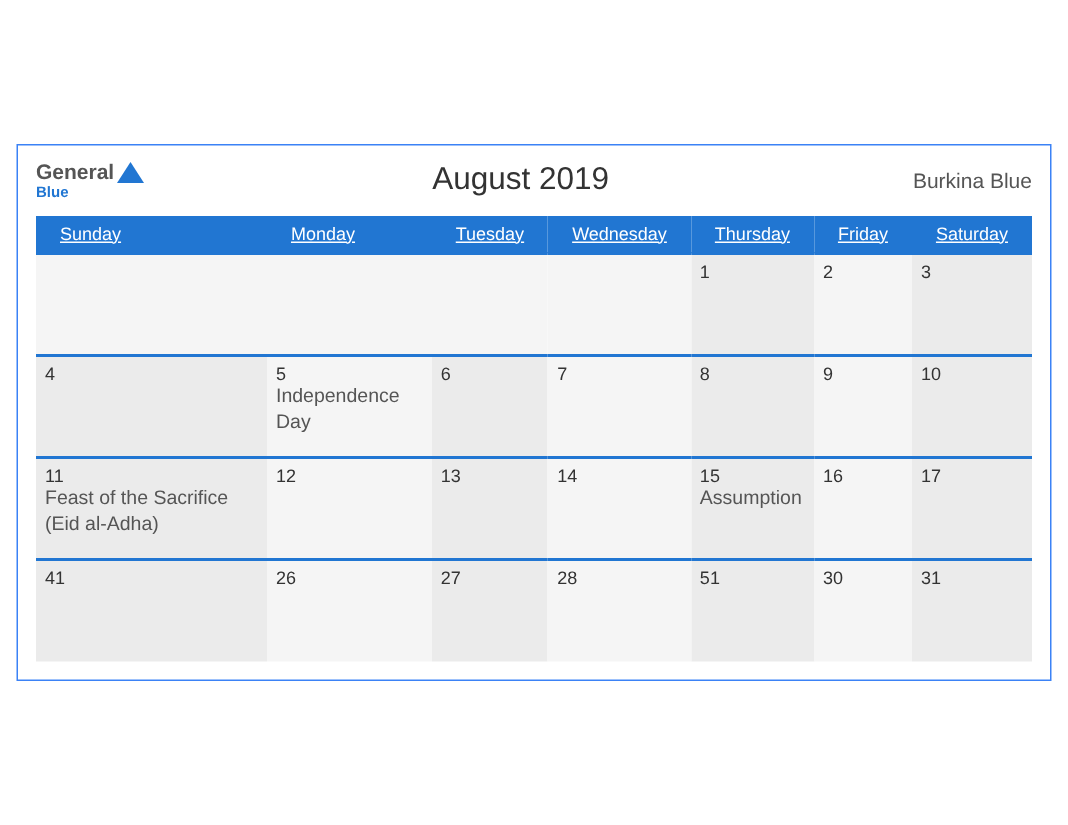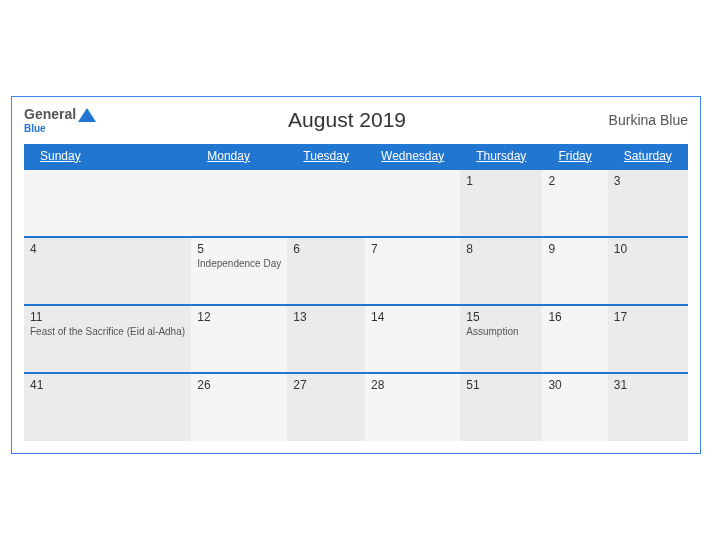--- a/index.html
+++ b/index.html
@@ -73,21 +73,21 @@
     }
     .calendar-grid td:nth-child(even) {
       background: #f5f5f5;
     }
     .day-number {
       font-size: 12px;
       color: #333;
       display: block;
     }
     .holiday {
-      font-size: 10px;
+      font-size: 13px;
       color: #555;
       margin-top: 14px;
       line-height: 1.3;
     }
     .empty-cell {
       background: #f5f5f5 !important;
     }
   </style>
 </head>
 <body>

